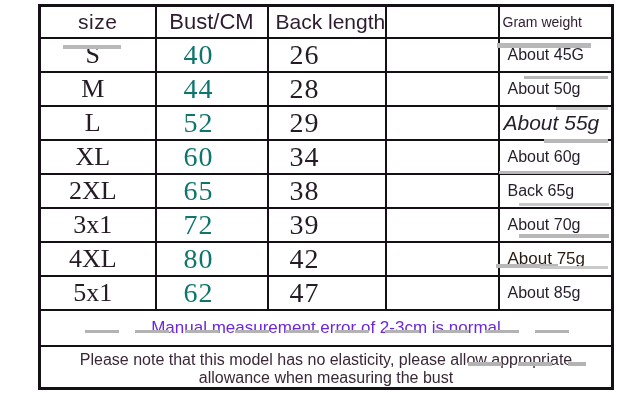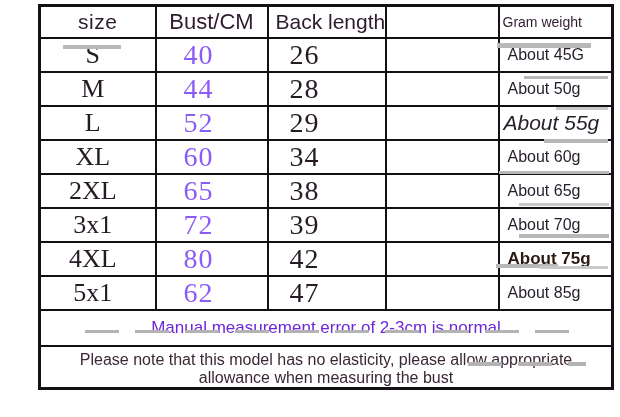--- a/index.html
+++ b/index.html
@@ -23,26 +23,26 @@
   th.c-back .back-label{
     position:absolute;left:7px;top:50%;transform:translateY(-50%);
     white-space:nowrap;font-size:21px;color:#2e1c2e;z-index:2;
   }
   th.c-gram{
     font-size:14px;line-height:14.5px;text-align:left;
     padding-left:3px;font-weight:400;color:#241b24;
   }
   
   td.sz{font-family:"Liberation Serif",serif;font-size:26px;color:#241b24;text-align:center;padding-right:10px;}
-  td.num-bust{font-family:"Liberation Serif",serif;font-size:28px;letter-spacing:1px;color:#8b5cf6;text-align:center;padding-right:26px;}
+  td.num-bust{font-family:"Liberation Serif",serif;font-size:28px;letter-spacing:1px;color:#0f766e;text-align:center;padding-right:26px;}
   td.num-back{font-family:"Liberation Serif",serif;font-size:28px;letter-spacing:1px;color:#241b24;text-align:center;padding-right:44px;}
   td.empty{background:#ffffff;}
   td.gram{font-size:16px;color:#251d2b;text-align:left;padding-left:8px;white-space:nowrap;}
   td.gram.lg{font-size:21px;padding-left:4px;font-style:italic;}
-  td.gram.b{font-weight:700;font-size:17px;color:#2b1a10;}
+  td.gram.b{font-weight:400;font-size:17px;color:#2b1a10;}
   
   td.note1{font-size:17px;color:#6d28d9;text-align:center;}
   td.note2{
     font-size:16px;line-height:18px;color:#3b2836;text-align:center;
     vertical-align:top;padding:4px 28px 0 28px;overflow:hidden;
   }
   
   tr.hdr{height:32px;}
   tr.r{height:31px;}
   tr.n1{height:36px;}
@@ -102,21 +102,21 @@
         <td class="num-bust">60</td>
         <td class="num-back">34</td>
         <td class="empty"></td>
         <td class="gram">About 60g</td>
       </tr>
       <tr class="r">
         <td class="sz">2XL</td>
         <td class="num-bust">65</td>
         <td class="num-back">38</td>
         <td class="empty"></td>
-        <td class="gram">About 65g</td>
+        <td class="gram">Back 65g</td>
       </tr>
       <tr class="r">
         <td class="sz">3x1</td>
         <td class="num-bust">72</td>
         <td class="num-back">39</td>
         <td class="empty"></td>
         <td class="gram">About 70g</td>
       </tr>
       <tr class="r">
         <td class="sz">4XL</td>

